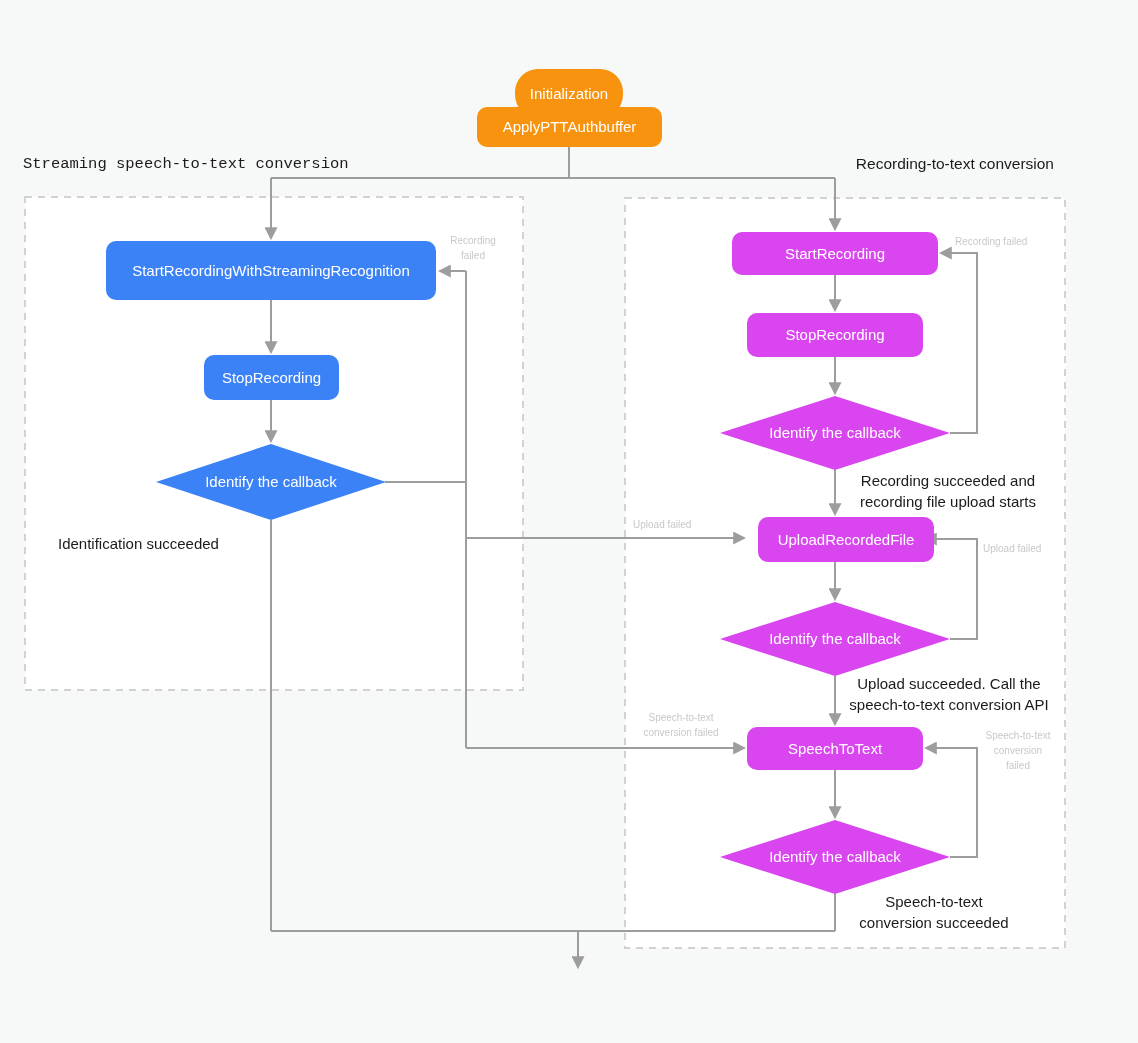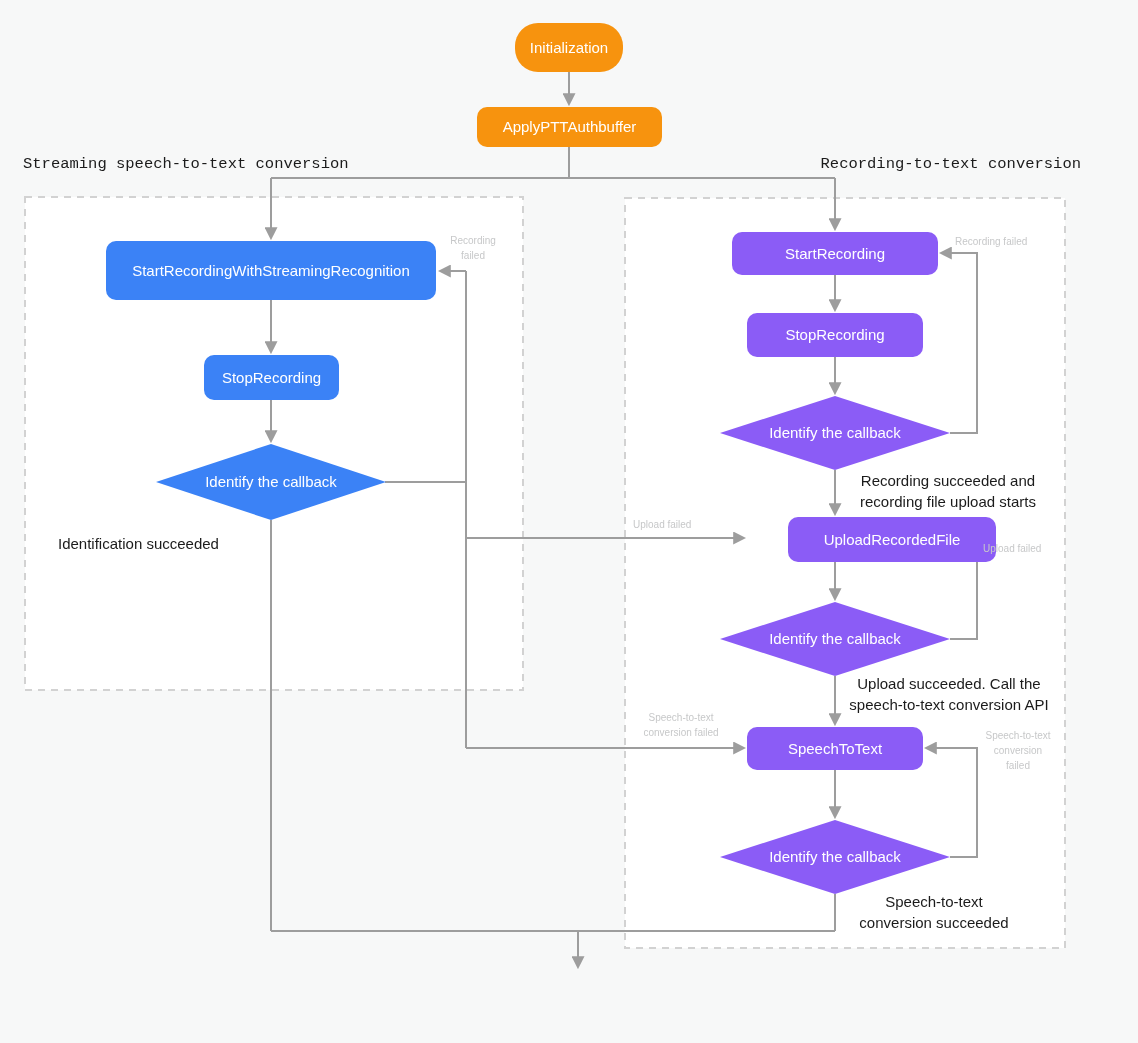--- a/index.html
+++ b/index.html
@@ -10,22 +10,22 @@
   }
   svg.wires { position:absolute; left:0; top:0; width:1138px; height:1043px; }
   .node {
     position:absolute; display:flex; align-items:center; justify-content:center;
     color:#FFFFFF; font-size:15px; text-align:center; line-height:1.2;
     box-sizing:border-box;
     border-radius:10px;
   }
   .fill-orange { background:#F7930E; }
   .fill-green  { background:#3b82f6; }
-  .fill-blue   { background:#8b5cf6; }
-  .pill { border-radius:23px; }
+  .fill-blue   { background:#d946ef; }
+  .pill { border-radius:23px;margin-top:46px; }
   .diamond { clip-path:polygon(50% 0%, 100% 50%, 50% 100%, 0% 50%); }
   .sec-title {
     position:absolute; font-size:15.5px; color:#1B1B1B; white-space:nowrap;
   }
   .anno {
     position:absolute; font-size:15px; color:#1B1B1B; line-height:21px;
     white-space:pre-line; text-align:center;
   }
   .anno.nowrap { white-space:nowrap; }
   .glabel {
@@ -75,39 +75,39 @@
       <path d="M835 562 V599"></path>
       <path d="M950 639 H977 V539 H926"></path>
       <path d="M835 676 V724"></path>
       <path d="M835 770 V817"></path>
       <path d="M950 857 H977 V748 H926"></path>
       <path d="M578 931 V967"></path>
     </g>
   </svg>
 
   <div class="sec-title" style="left:23px; top:155px;font-family:Liberation Mono, monospace;">Streaming speech-to-text conversion</div>
-  <div class="sec-title" style="right:57px; top:155px;font-family:Liberation Mono, monospace;">Recording-to-text conversion</div>
+  <div class="sec-title" style="right:84px; top:155px;">Recording-to-text conversion</div>
 
   <div class="node pill fill-orange" style="left:515px; top:23px; width:108px; height:49px;">Initialization</div>
 
   <div class="node fill-orange" style="left:477px; top:107px; width:185px; height:40px;">ApplyPTTAuthbuffer</div>
 
   <div class="node fill-green" style="left:106px; top:241px; width:330px; height:59px;">StartRecordingWithStreamingRecognition</div>
 
   <div class="node fill-green" style="left:204px; top:355px; width:135px; height:45px;">StopRecording</div>
 
   <div class="node diamond fill-green" style="left:156px; top:444px; width:230px; height:76px;">Identify the callback</div>
 
   <div class="node fill-blue" style="left:732px; top:232px; width:206px; height:43px;">StartRecording</div>
 
   <div class="node fill-blue" style="left:747px; top:313px; width:176px; height:44px;">StopRecording</div>
 
   <div class="node diamond fill-blue" style="left:720px; top:396px; width:230px; height:74px;">Identify the callback</div>
 
-  <div class="node fill-blue" style="left:788px; top:517px; width:208px; height:45px;">UploadRecordedFile</div>
+  <div class="node fill-blue" style="left:758px; top:517px; width:176px; height:45px;">UploadRecordedFile</div>
 
   <div class="node diamond fill-blue" style="left:720px; top:602px; width:230px; height:74px;">Identify the callback</div>
 
   <div class="node fill-blue" style="left:747px; top:727px; width:176px; height:43px;">SpeechToText</div>
 
   <div class="node diamond fill-blue" style="left:720px; top:820px; width:230px; height:74px;">Identify the callback</div>
 
 
   <div class="glabel" style="left:438px; top:233px; width:70px;">Recording
 failed</div>

